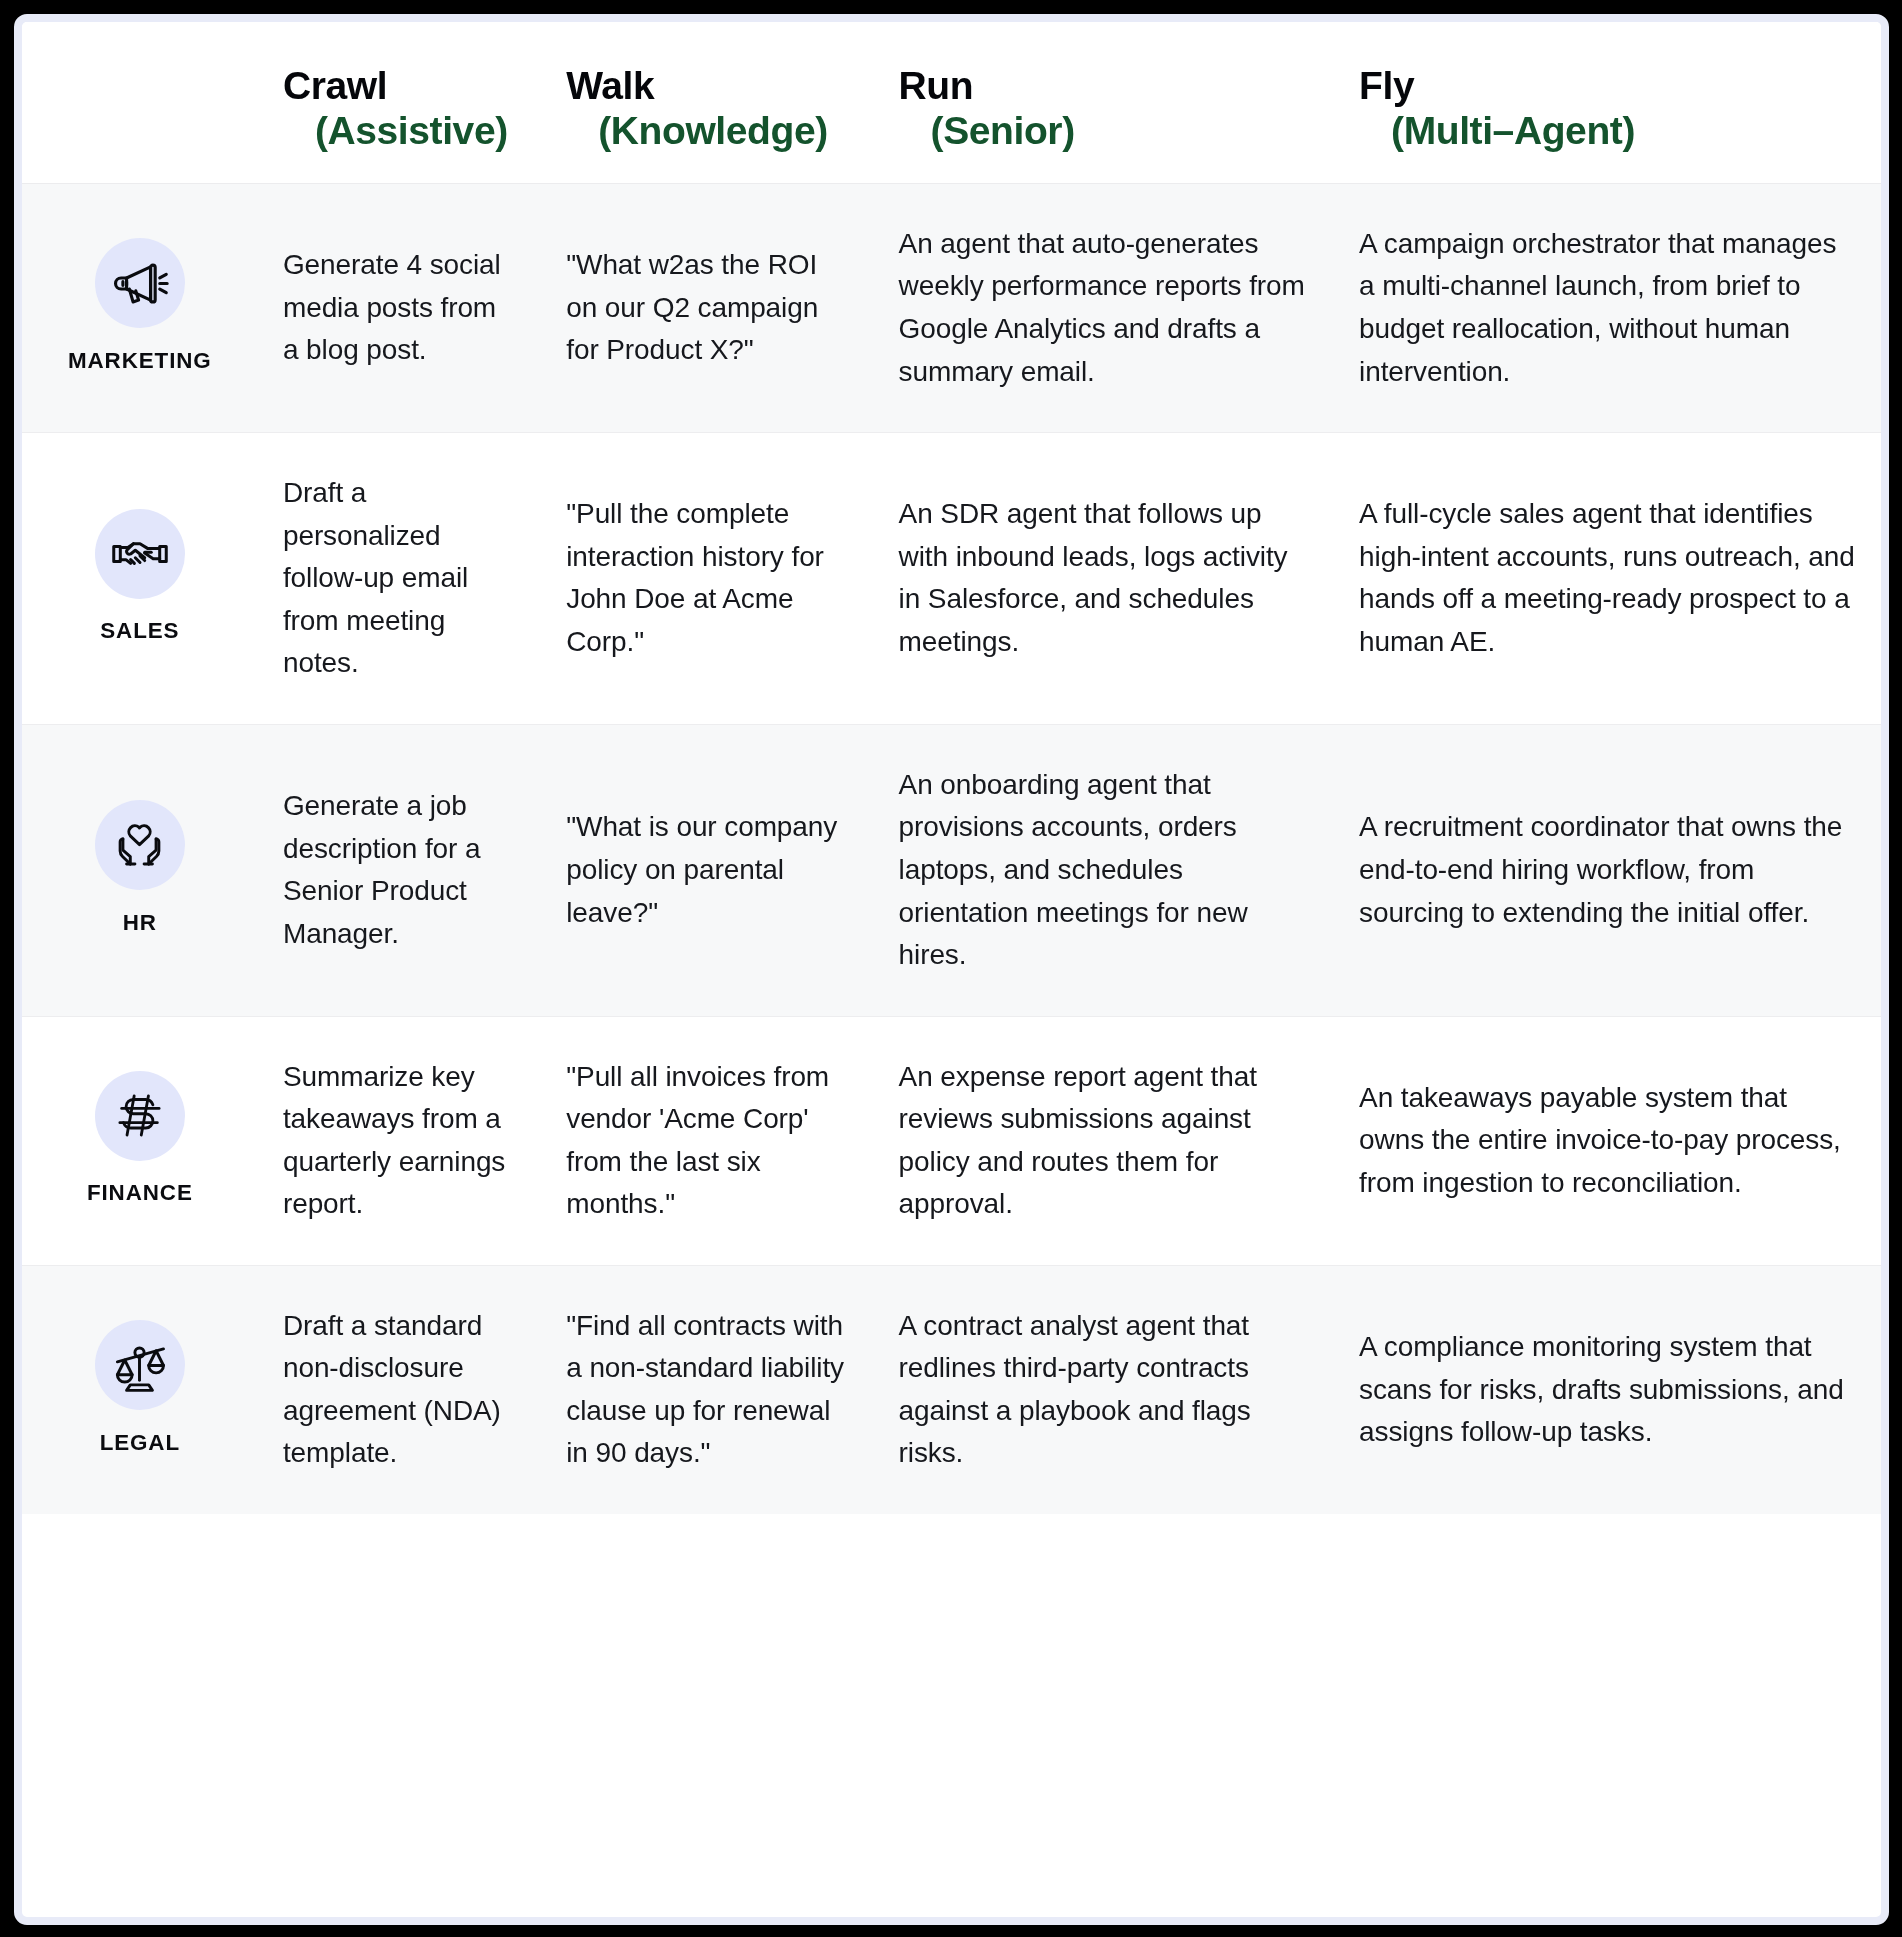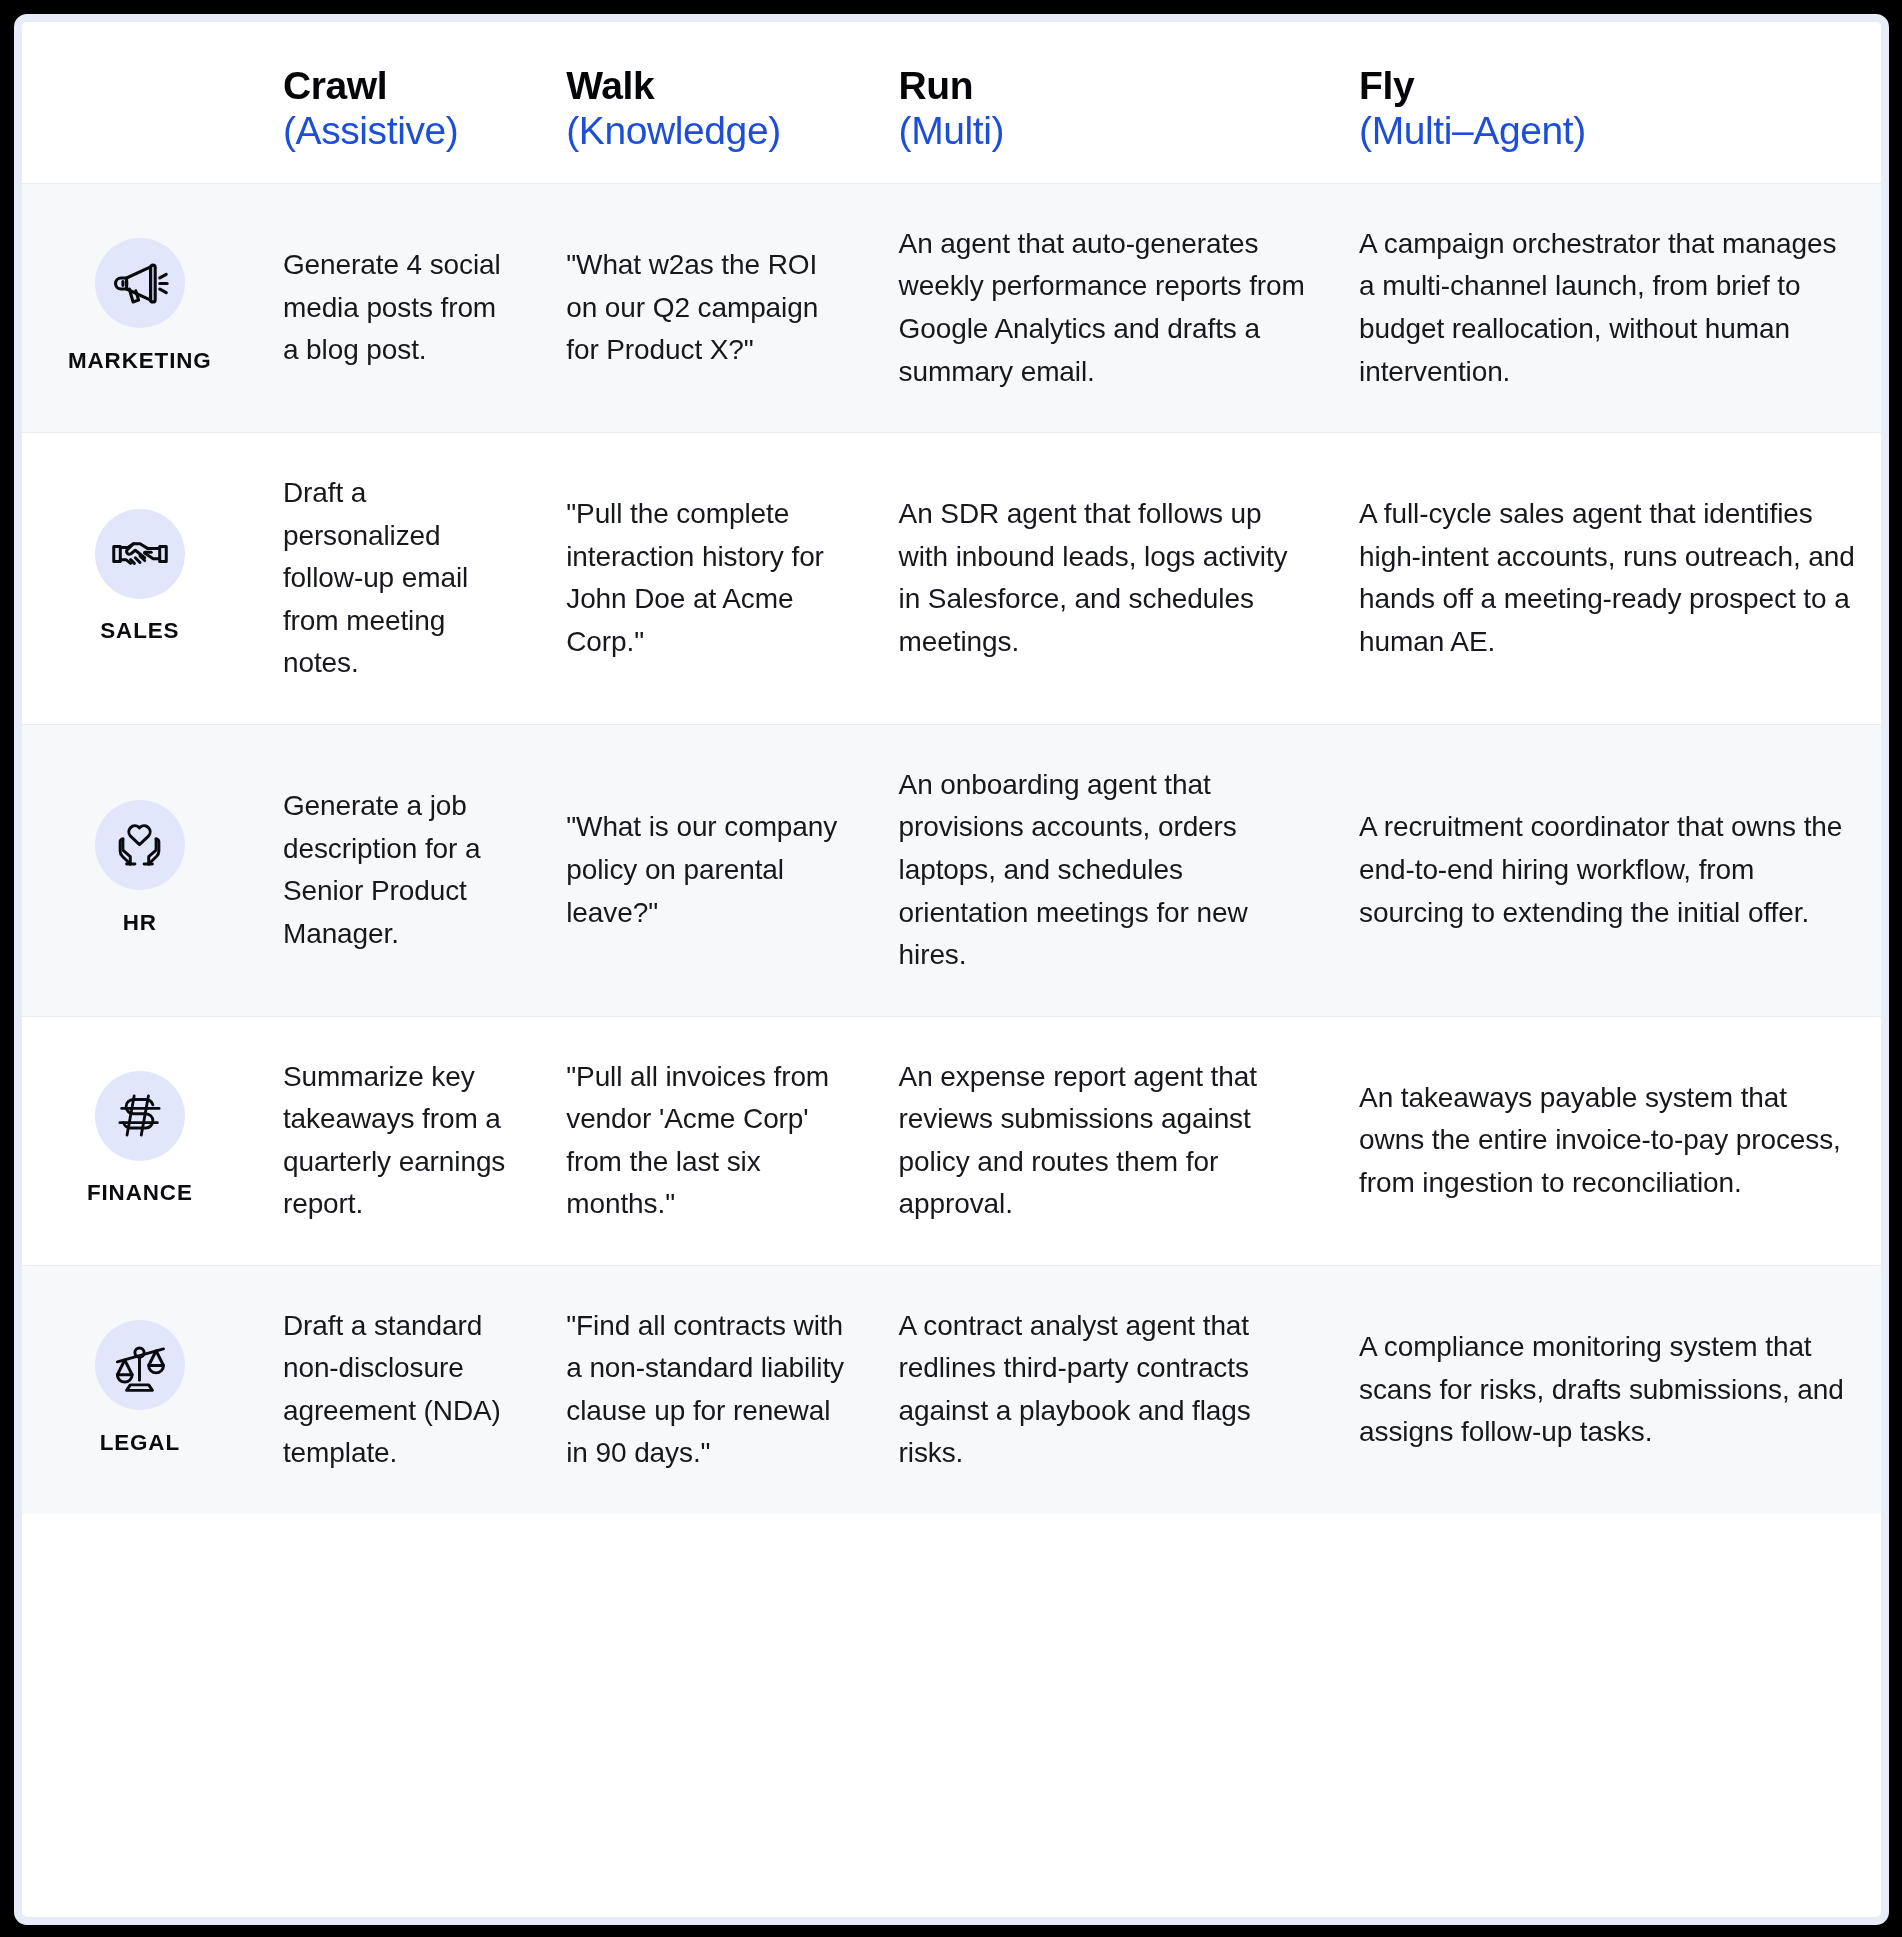--- a/index.html
+++ b/index.html
@@ -50,25 +50,26 @@
     font-size:39px;
     font-weight:700;
     color:#05060a;
     letter-spacing:-0.4px;
     line-height:1.16;
     white-space:nowrap;
   }
   .hdr-line2 {
     display:block;
     font-size:39px;
-    font-weight:400;
-    color:#1d4ed8;
+    font-weight:700;
+    color:#14532d;
     letter-spacing:-0.4px;
     line-height:1.18;
     white-space:nowrap;
+    margin-left:32px;
   }
 
   
   tbody tr.row-alt  > td { background:#f7f8f9; }
   tbody tr.row-base > td { background:#ffffff; }
   tbody tr > td { border-bottom:1px solid #ededef; }
   tbody tr:last-child > td { border-bottom:none; }
 
   tbody td {
     vertical-align:middle;
@@ -123,21 +124,21 @@
         <th>
           <span class="hdr-line1">Crawl</span>
           <span class="hdr-line2">(Assistive)</span>
         </th>
         <th>
           <span class="hdr-line1">Walk</span>
           <span class="hdr-line2">(Knowledge)</span>
         </th>
         <th>
           <span class="hdr-line1">Run</span>
-          <span class="hdr-line2">(Multi)</span>
+          <span class="hdr-line2">(Senior)</span>
         </th>
         <th>
           <span class="hdr-line1">Fly</span>
           <span class="hdr-line2">(Multi–Agent)</span>
         </th>
       </tr>
     </thead>
 
     <tbody>
 

